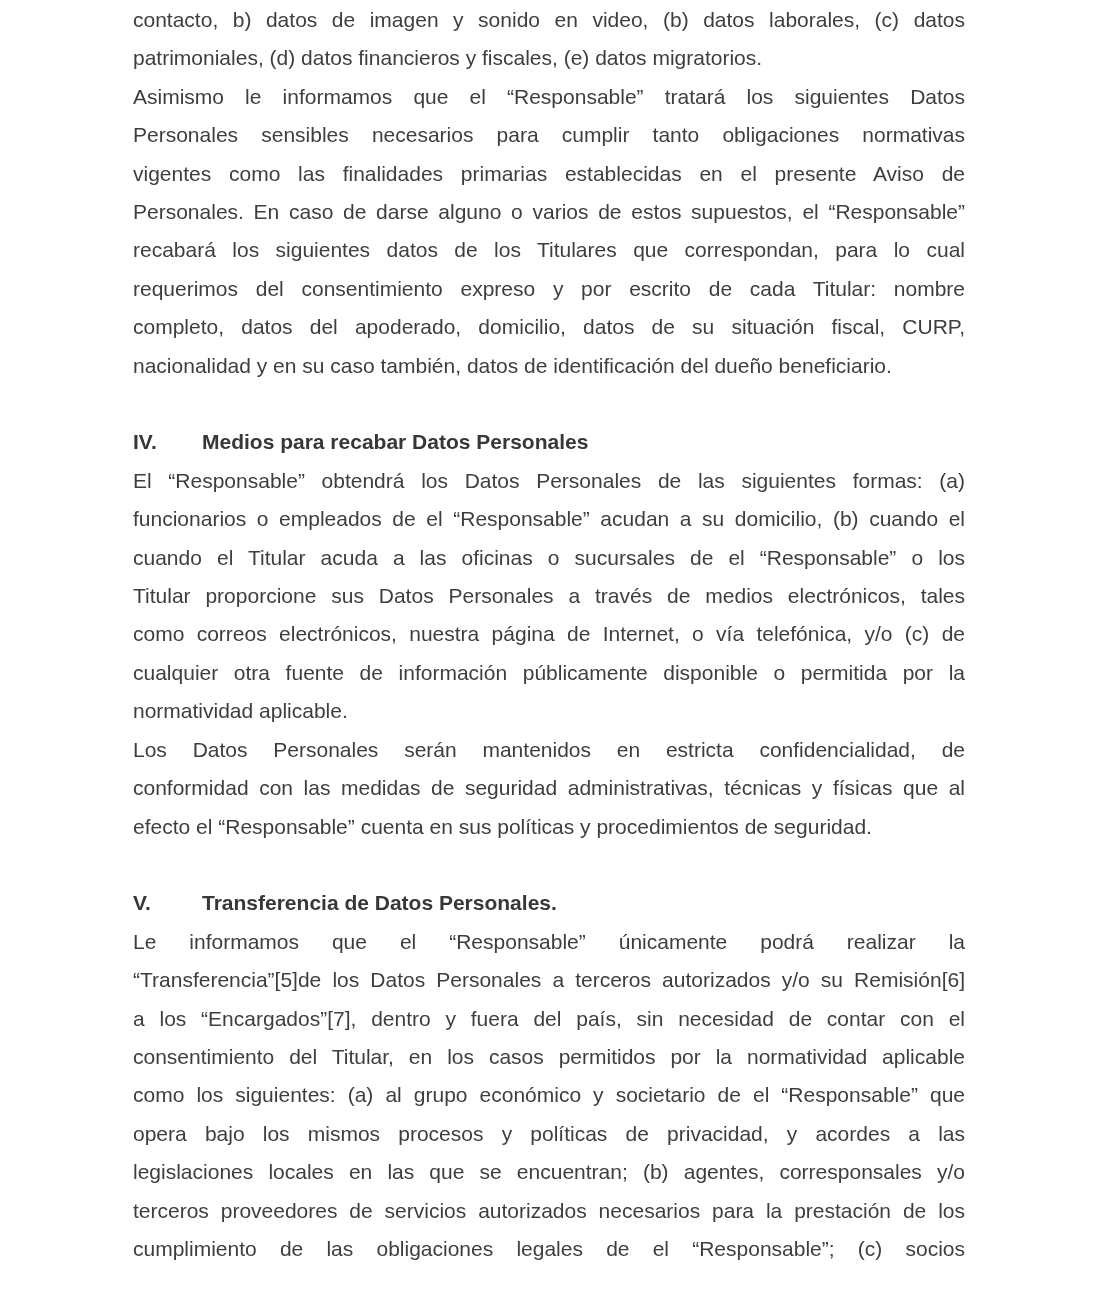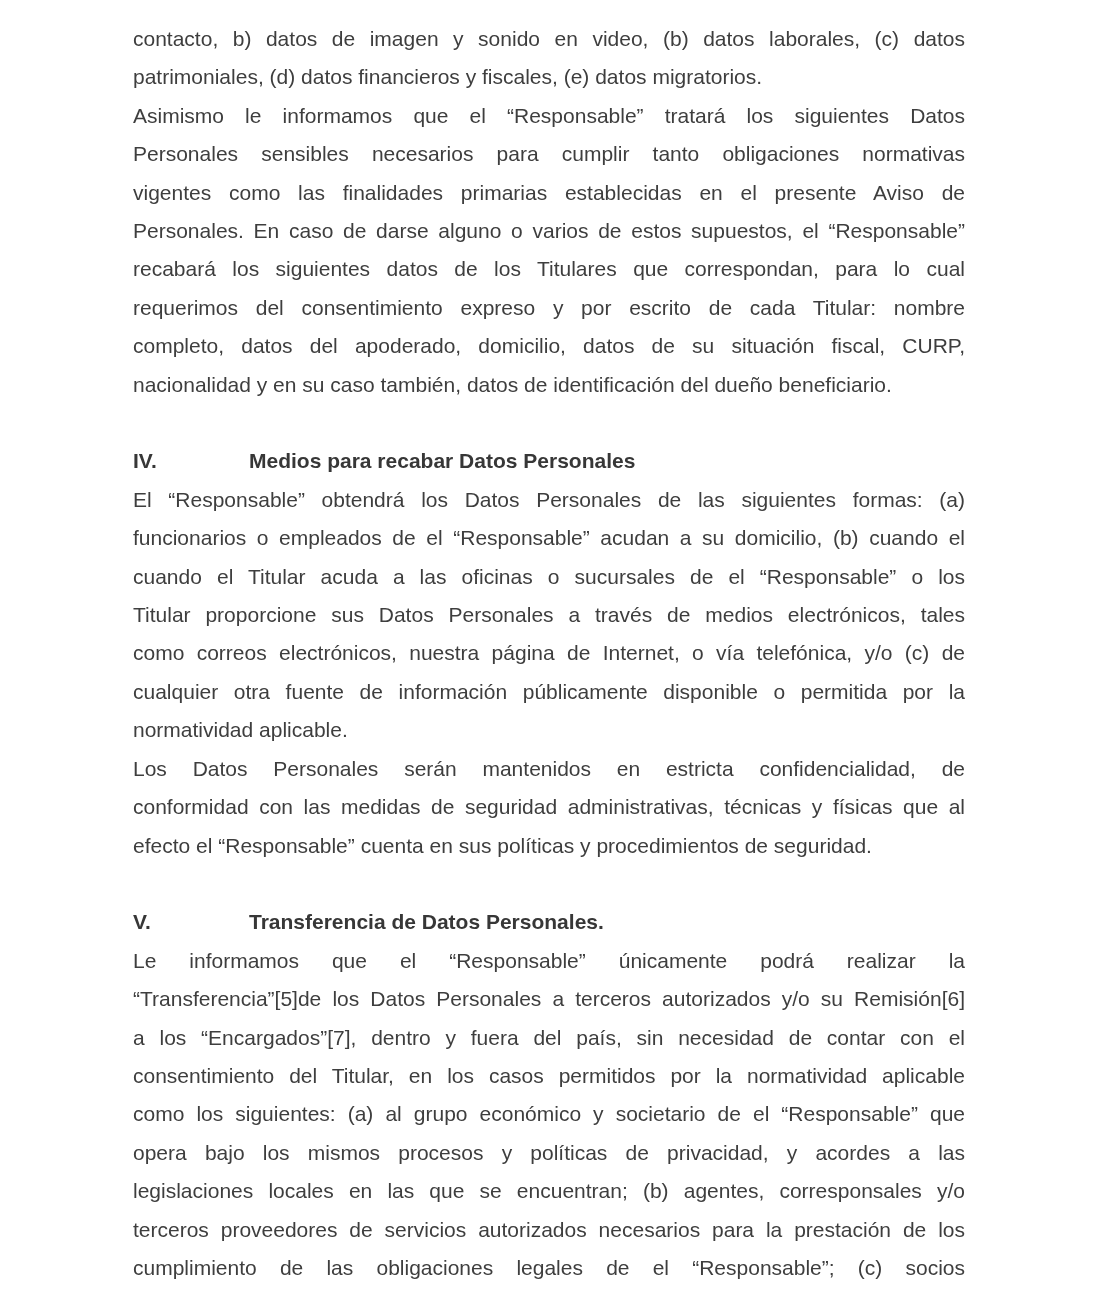--- a/index.html
+++ b/index.html
@@ -5,42 +5,41 @@
   html, body {
     margin: 0;
     padding: 0;
     background: #ffffff;
   }
   .page {
     box-sizing: border-box;
     width: 1100px;
     height: 1314px;
     background: #ffffff;
-    padding: 20px 135px 0 133px;
+    padding: 1px 135px 0 133px;
     overflow: hidden;
     font-family: "Liberation Sans", "DejaVu Sans", sans-serif;
     font-size: 21px;
     line-height: 38.4px;
     color: #3e3e3e;
   }
   .para { margin: 0; }
   .ln {
     white-space: nowrap;
     text-align: justify;
     text-align-last: justify;
   }
   .ln.end {
     text-align-last: left;
   }
   .hd {
     display: flex;
     font-weight: 700;
     color: #373737;
     margin-top: 38.4px;
-    gap: 47px;
   }
   .hd .num {
     flex: none;
     width: 69px;
   }
   .hd .ttl { flex: 1; }
 </style>
 </head>
 <body>
 

